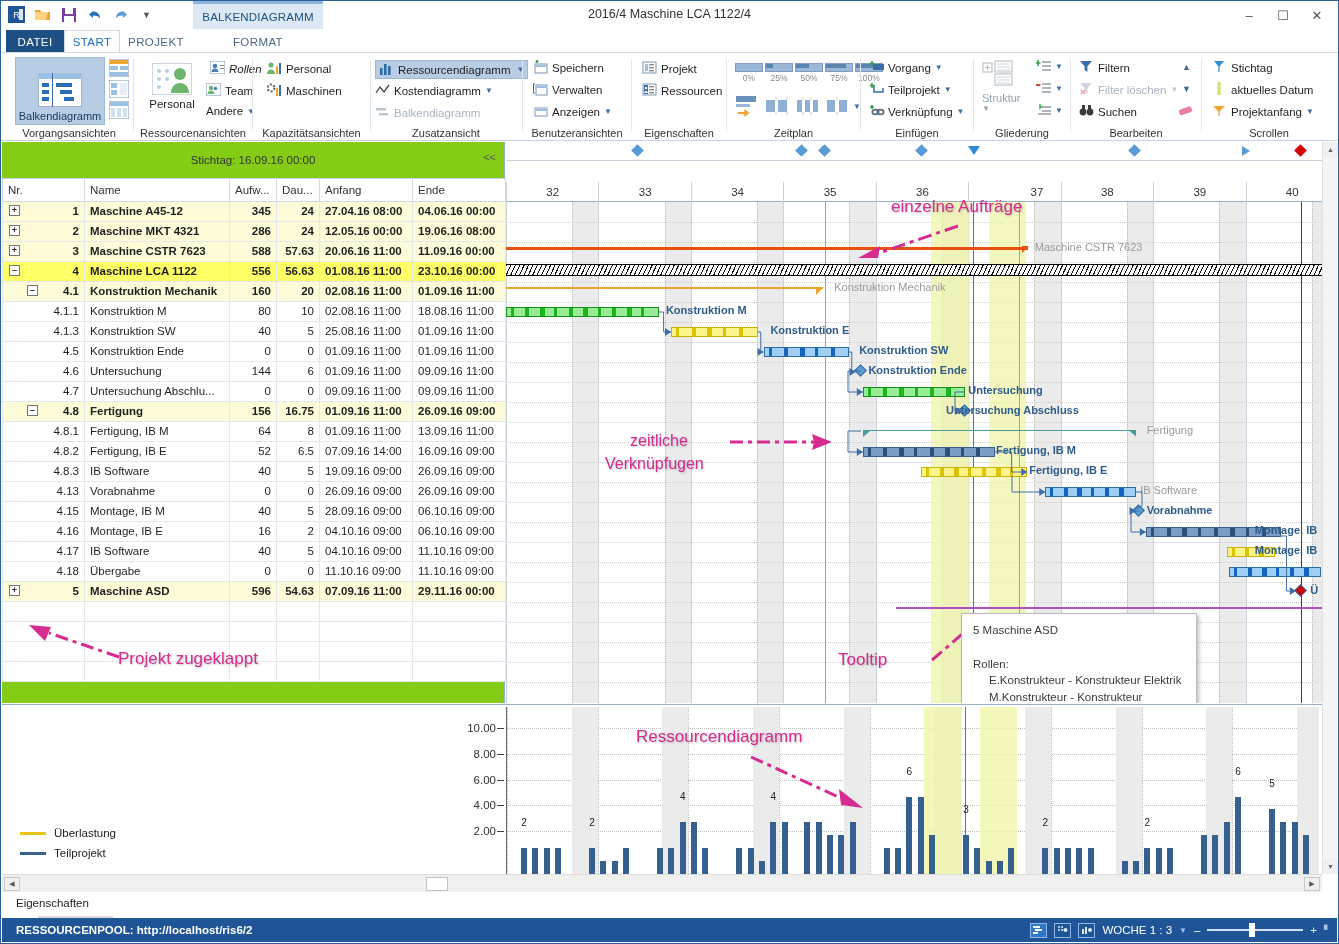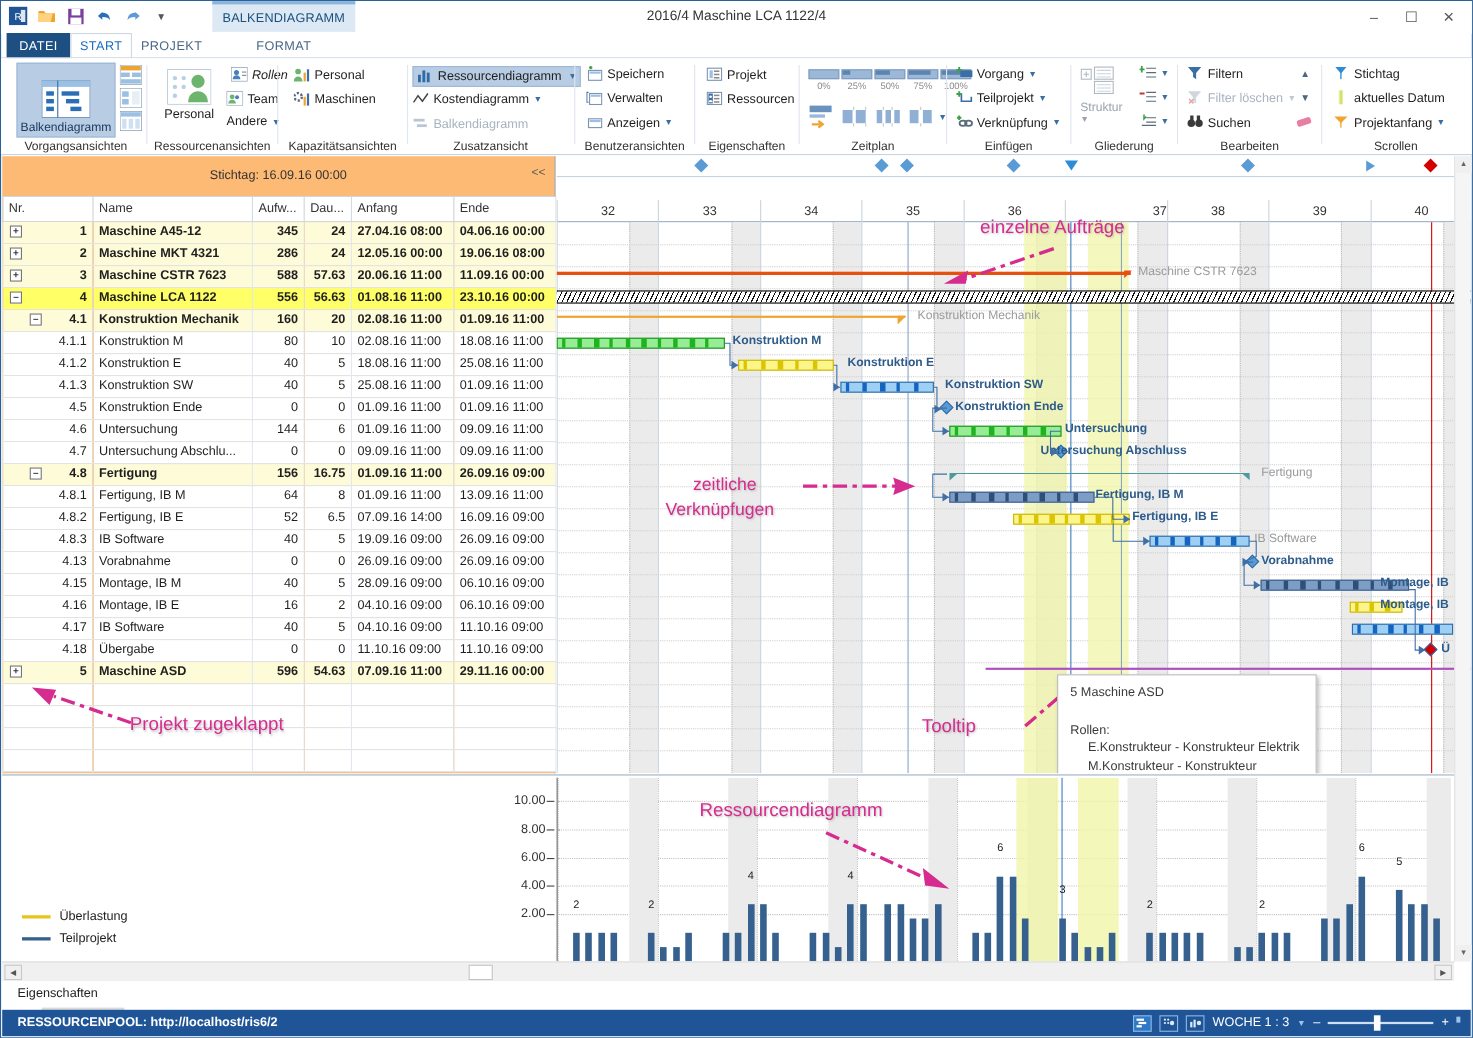--- a/index.html
+++ b/index.html
@@ -53,21 +53,21 @@
            white-space:nowrap; }
   .smbtn.dis { color:#a8b4c0; }
   .smbtn .ico { width:15px; height:15px; flex:0 0 15px; }
   .caret { font-size:8px; color:#3b6ea5; }
   .prog { position:absolute; width:28px; }
   .prog .pb { height:9px; background:#9cb8d8; border:1px solid #7f9cc0; position:relative; }
   .prog .pb s { position:absolute; left:0; top:0; height:4px; background:#5b84b1; text-decoration:none; }
   .prog .pc { text-align:center; font-size:8.5px; color:#8a8a8a; margin-top:1px; }
 
   
-  .leftpane { position:absolute; left:1px; top:141px; width:503px; height:561px; background:#fdba74;
+  .leftpane { position:absolute; left:1px; top:141px; width:503px; height:561px; background:#84cc16;
               border-right:1px solid #9ab0c6; }
   .stichtag { position:absolute; left:0; top:0; width:100%; height:37px; border-bottom:1px solid #c9d3dd;
               display:flex; align-items:center; justify-content:center; font-size:11.5px; color:#333; }
   .collapse { position:absolute; right:8px; top:9px; font-size:11px; color:#555; }
   table.grid { position:absolute; left:0; top:37px; width:503px; border-collapse:collapse; table-layout:fixed; }
   table.grid th {
     height:22px; background:#fff; border:1px solid #d2dae2; border-top:none;
     font-weight:normal; font-size:11.5px; color:#333; text-align:left; padding:0 5px;
   }
   table.grid td { height:20px; border:1px solid #e3e8ee; font-size:11.5px; padding:0 5px; color:#1f1f1f;
@@ -686,28 +686,20 @@
           </tr>
           <tr class="lvl2">
             <td class="c-nr nrcell"><span>4.1.1</span></td>
             <td class="c-name" style="padding-left: 5px;">Konstruktion M</td>
             <td class="c-aufw">80</td>
             <td class="c-dau">10</td>
             <td class="c-anf">02.08.16 11:00</td>
             <td class="c-end">18.08.16 11:00</td>
           </tr>
           <tr class="lvl2">
-            <td class="c-nr nrcell"><span>4.1.2</span></td>
-            <td class="c-name" style="padding-left: 5px;">Konstruktion E</td>
-            <td class="c-aufw">40</td>
-            <td class="c-dau">5</td>
-            <td class="c-anf">18.08.16 11:00</td>
-            <td class="c-end">25.08.16 11:00</td>
-          </tr>
-          <tr class="lvl2">
             <td class="c-nr nrcell"><span>4.1.3</span></td>
             <td class="c-name" style="padding-left: 5px;">Konstruktion SW</td>
             <td class="c-aufw">40</td>
             <td class="c-dau">5</td>
             <td class="c-anf">25.08.16 11:00</td>
             <td class="c-end">01.09.16 11:00</td>
           </tr>
           <tr class="lvl2">
             <td class="c-nr nrcell"><span>4.5</span></td>
             <td class="c-name">Konstruktion Ende</td>
@@ -858,21 +850,21 @@
         <div style="position: absolute; left: 623.622px; top: 4px; width: 9px; height: 9px; background: rgb(91, 155, 213); transform: rotate(45deg);"></div>
         <div style="position: absolute; left: 735.556px; top: 4px; width: 0px; height: 0px; border-top: 5px solid transparent; border-bottom: 5px solid transparent; border-left: 8px solid rgb(91, 155, 213);"></div>
         <div style="position: absolute; left: 790.022px; top: 4px; width: 9px; height: 9px; background: rgb(212, 0, 0); transform: rotate(45deg);"></div>
       </div>
     <div class="gweeks" id="gweeks">
         <div style="position: absolute; top: 0px; height: 20px; left: 0px; width: 92.4444px; text-align: center; line-height: 20px; border-left: 1px solid rgb(201, 211, 221);">32</div>
         <div style="position: absolute; top: 0px; height: 20px; left: 92.4444px; width: 92.4444px; text-align: center; line-height: 20px; border-left: 1px solid rgb(201, 211, 221);">33</div>
         <div style="position: absolute; top: 0px; height: 20px; left: 184.889px; width: 92.4444px; text-align: center; line-height: 20px; border-left: 1px solid rgb(201, 211, 221);">34</div>
         <div style="position: absolute; top: 0px; height: 20px; left: 277.333px; width: 92.4444px; text-align: center; line-height: 20px; border-left: 1px solid rgb(201, 211, 221);">35</div>
         <div style="position: absolute; top: 0px; height: 20px; left: 369.778px; width: 92.4444px; text-align: center; line-height: 20px; border-left: 1px solid rgb(201, 211, 221);">36</div>
-        <div style="position: absolute; top: 0px; height: 20px; left: 462.222px; width: 92.4444px; text-align: right; line-height: 20px; border-left: 1px solid rgb(201, 211, 221); padding-left: 44px;">37</div>
+        <div style="position: absolute; top: 0px; height: 20px; left: 462.222px; width: 92.4444px; text-align: center; line-height: 20px; border-left: 1px solid rgb(201, 211, 221); padding-left: 44px;">37</div>
         <div style="position: absolute; top: 0px; height: 20px; left: 554.667px; width: 92.4444px; text-align: center; line-height: 20px; border-left: 1px solid rgb(201, 211, 221);">38</div>
         <div style="position: absolute; top: 0px; height: 20px; left: 647.111px; width: 92.4444px; text-align: center; line-height: 20px; border-left: 1px solid rgb(201, 211, 221);">39</div>
         <div style="position: absolute; top: 0px; height: 20px; left: 739.556px; width: 92.4444px; text-align: center; line-height: 20px; border-left: 1px solid rgb(201, 211, 221);">40</div>
       </div>
     <div class="gbody" id="gbody">
         <div class="wk-shade" style="left: 66.0978px; width: 26.3467px;"></div>
         <div class="wk-line" style="left: 0px; border-left: 1px solid rgb(201, 211, 221);"></div>
         <div class="wk-line" style="left: 66.0978px;"></div>
         <div class="wk-shade" style="left: 158.542px; width: 26.3467px;"></div>
         <div class="wk-line" style="left: 92.4444px; border-left: 1px solid rgb(201, 211, 221);"></div>

